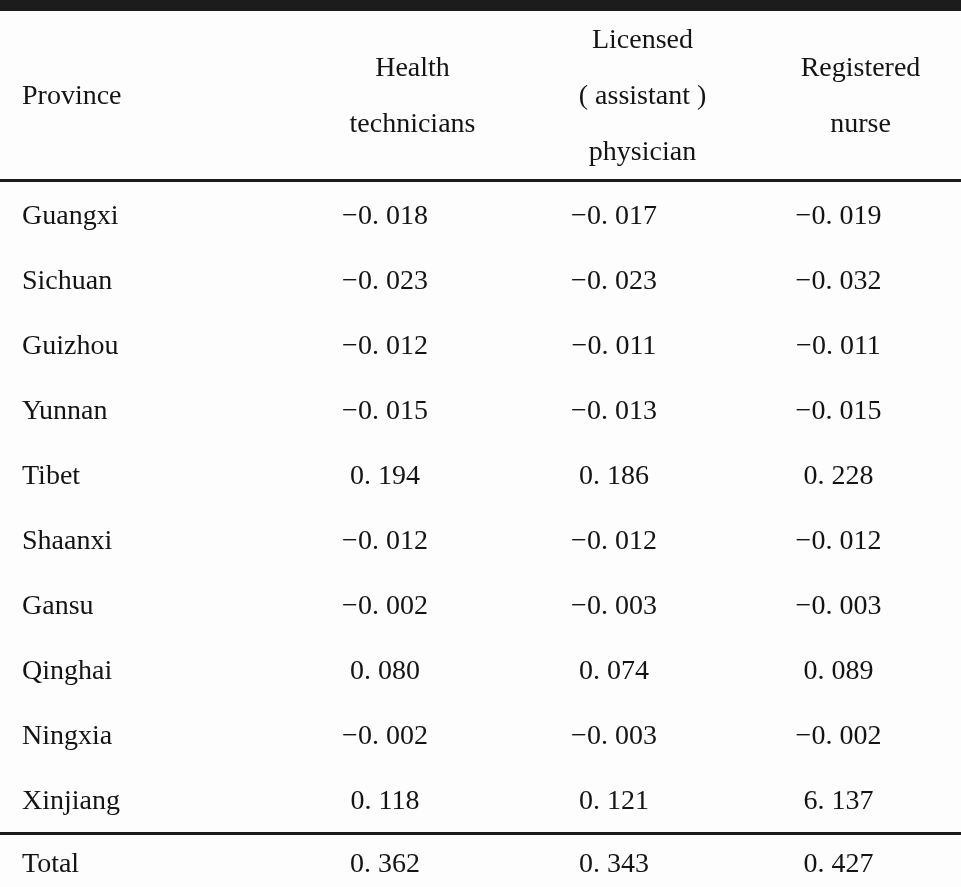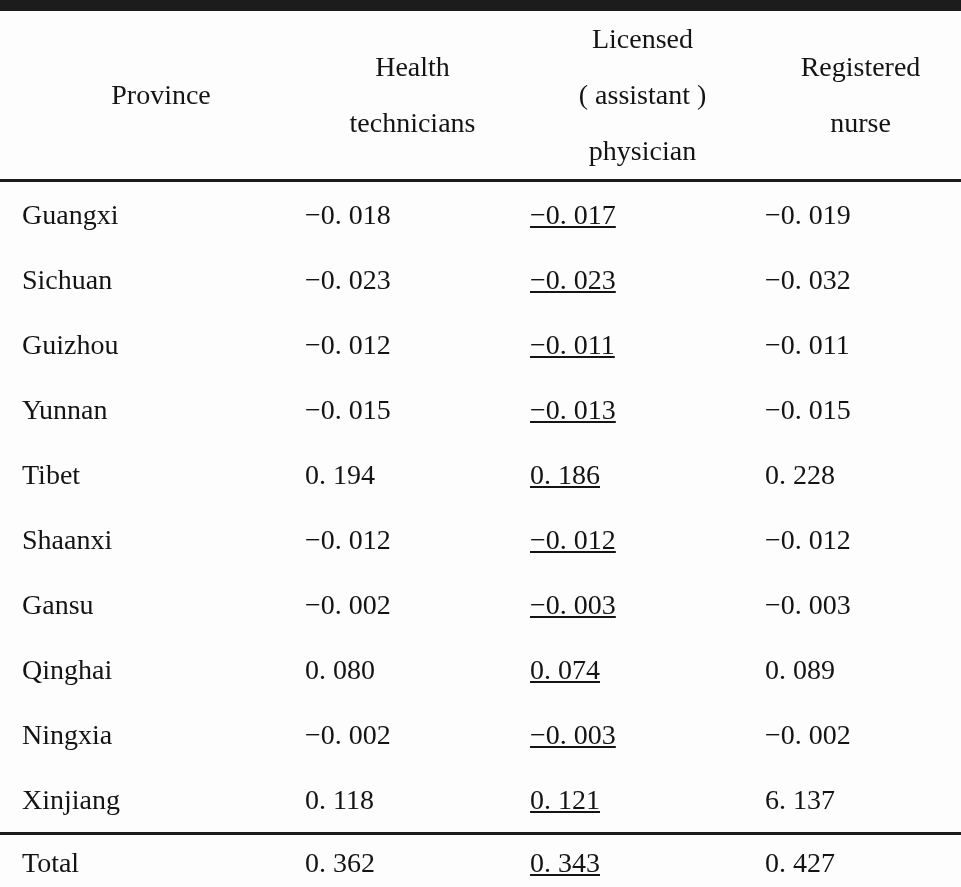--- a/index.html
+++ b/index.html
@@ -31,36 +31,36 @@
     font-weight: normal;
     border-bottom: 3px solid #1c1c1c;
     height: 151px;
     vertical-align: middle;
     text-align: center;
     white-space: pre-line;
     line-height: 2.0;
     padding: 0;
   }
   thead th.prov-head {
-    text-align: center;
+    text-align: left;
     padding-left: 22px;
   }
 
   tbody td {
     height: 55px;
     vertical-align: middle;
     padding: 5px;
   }
   td.prov {
     text-align: left;
     padding-left: 22px;
   }
-  td.num { text-align: left; }
+  td.num { text-align: center; }
   td.num.k2 { padding-right: 60px; }
-  td.num.k3 { padding-right: 62px; text-decoration: underline; }
+  td.num.k3 { padding-right: 62px; }
   td.num.k4 { padding-right: 49px; }
 
   tr.total-row td {
     border-top: 3px solid #1c1c1c;
     height: 45px;
   }
 </style>
 </head>
 <body>
 

